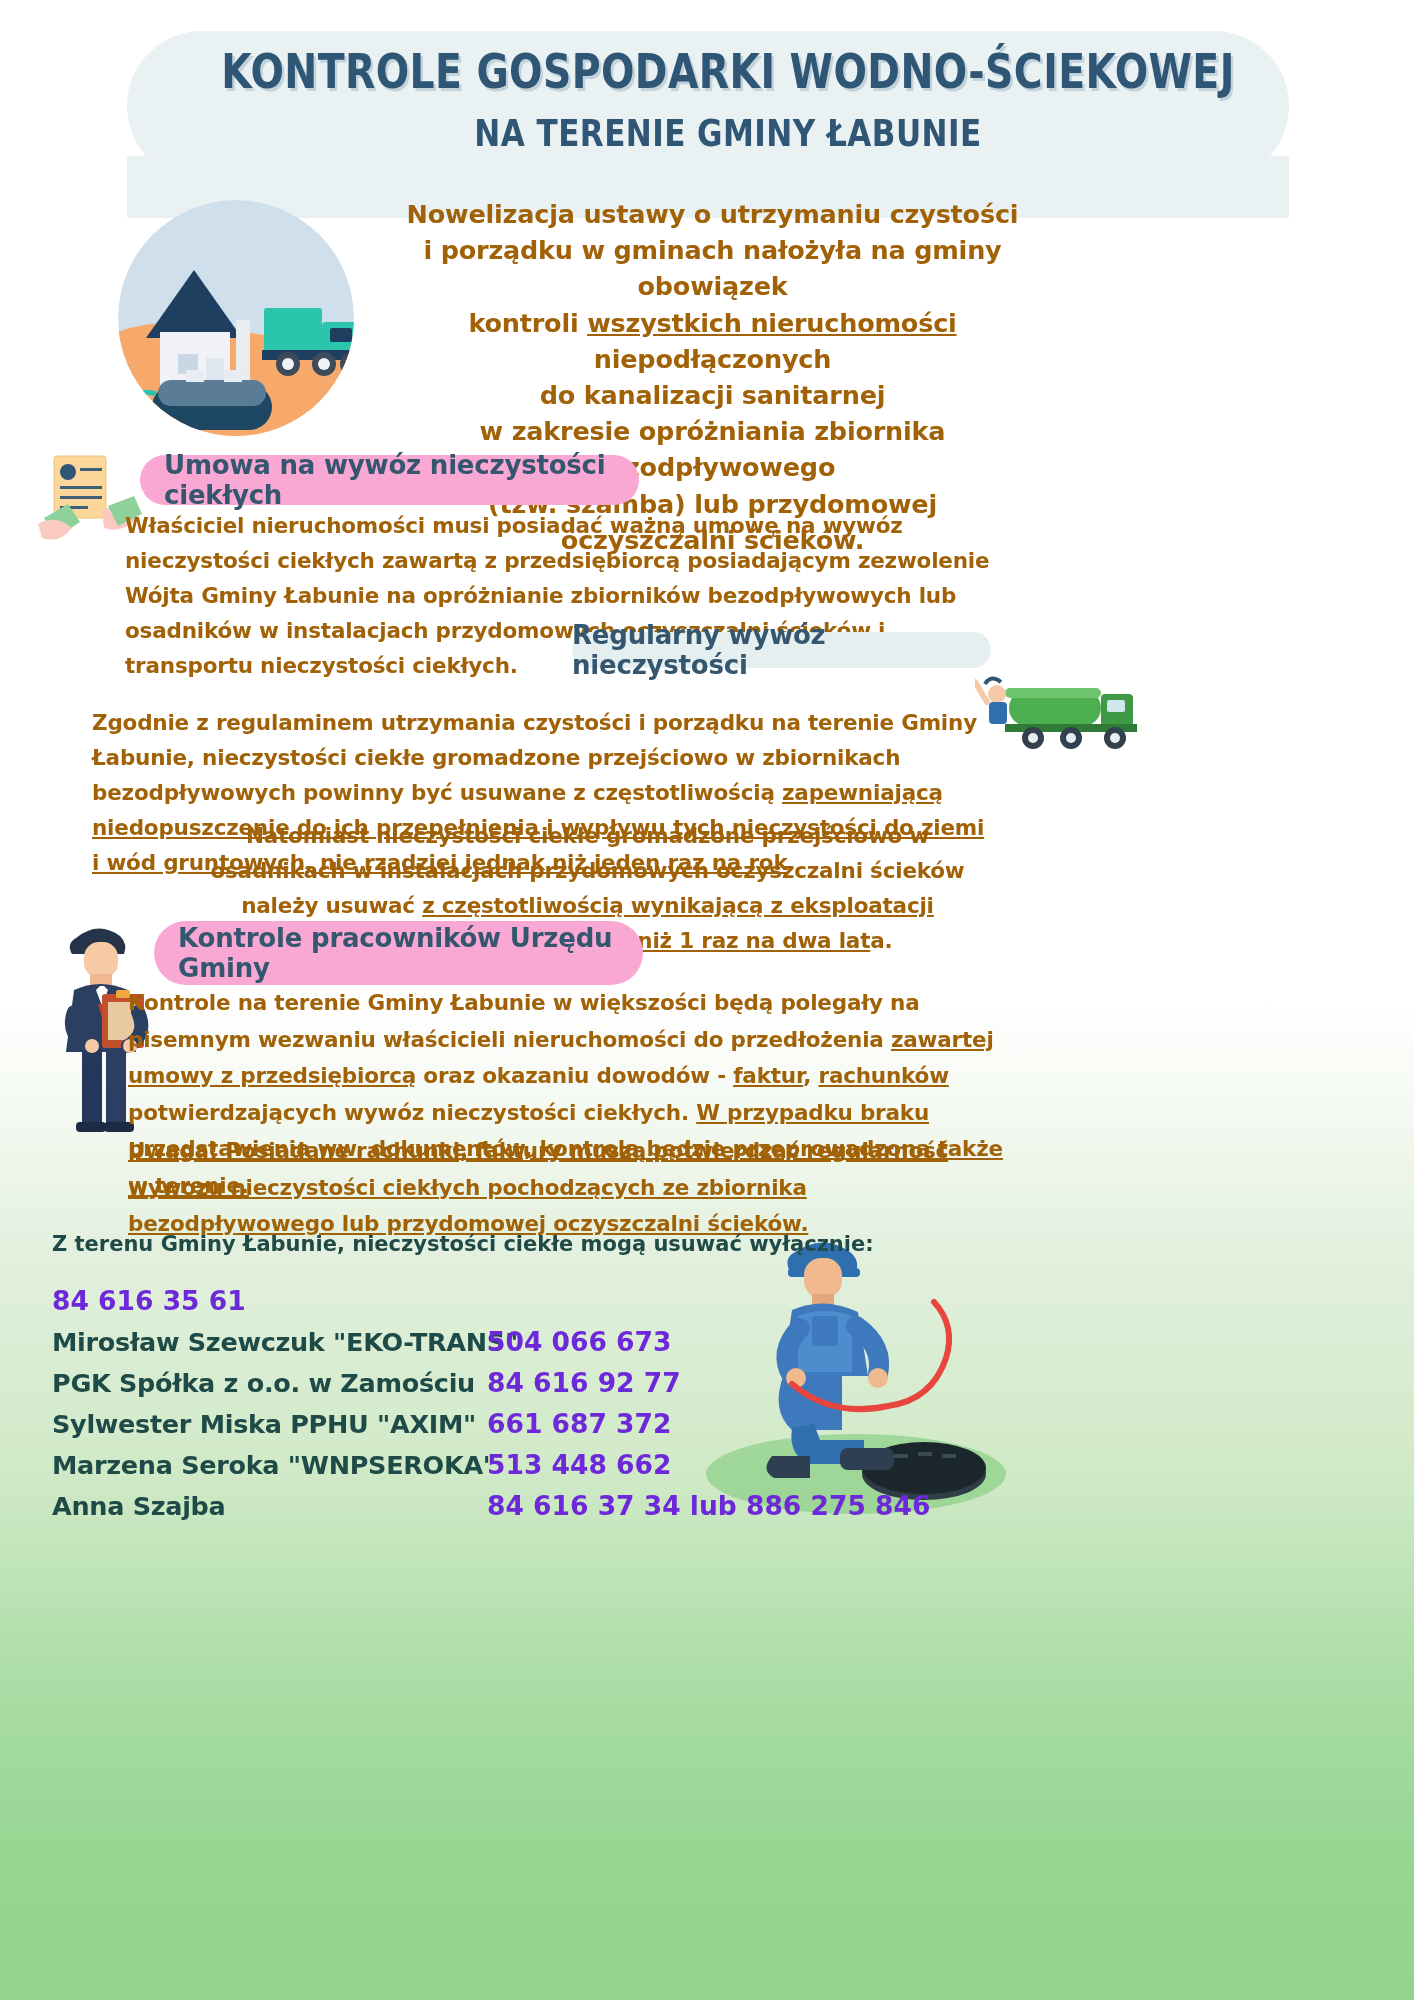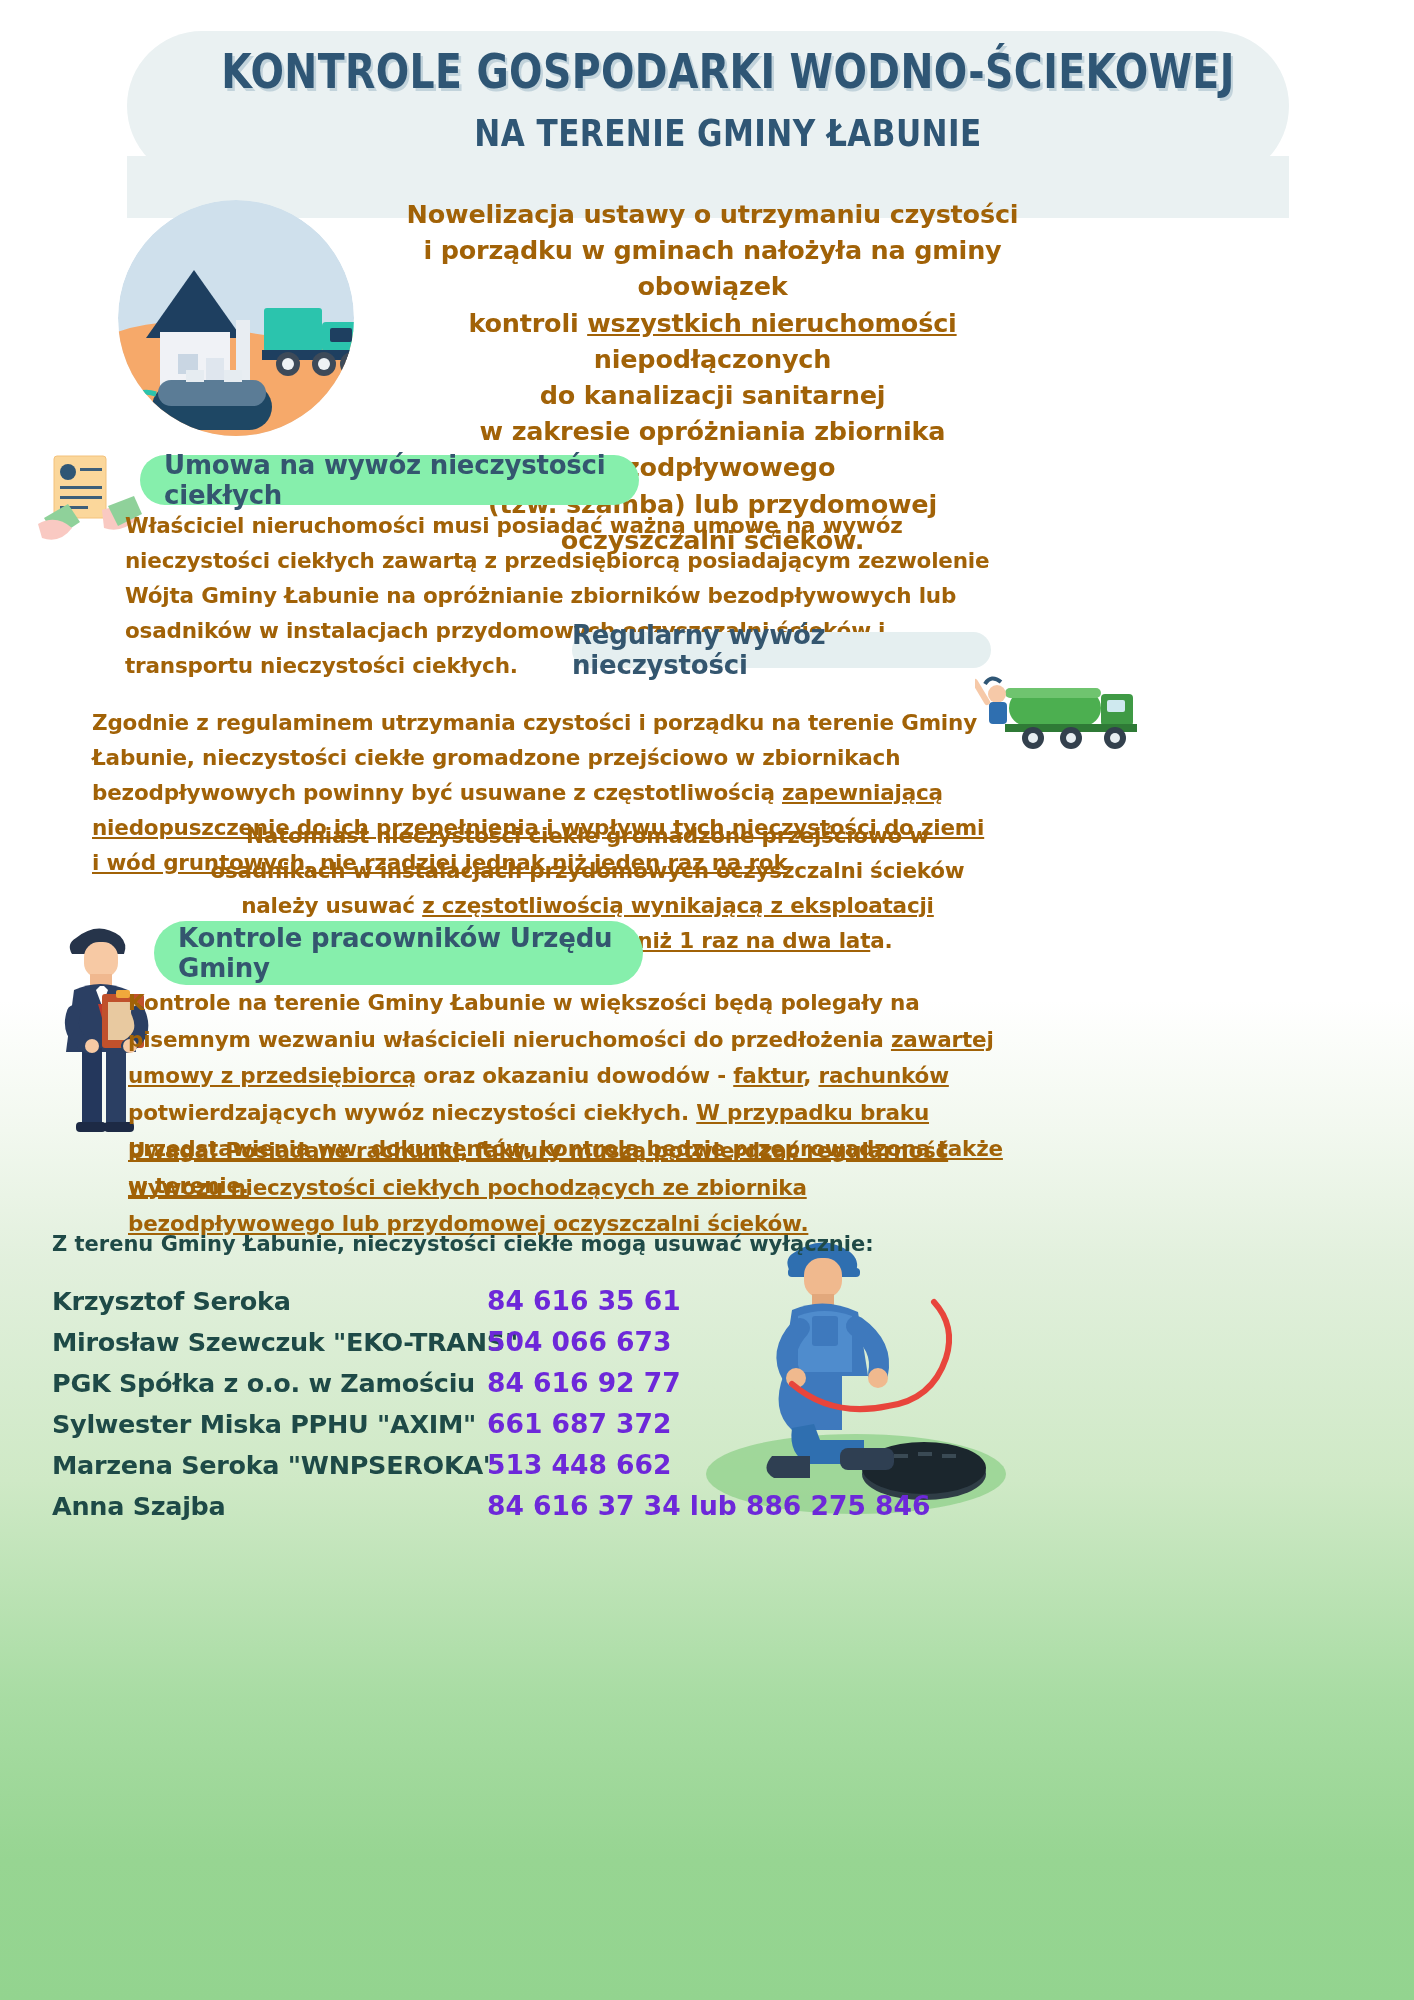--- a/index.html
+++ b/index.html
@@ -114,21 +114,21 @@
     border-radius: 40px;
     z-index: 4;
   }
   .pill-label {
     font-family: "DejaVu Sans", sans-serif;
     font-weight: bold;
     color: #34566f;
     font-size: 26px;
     letter-spacing: -0.2px;
   }
-  .pill-pink { background: #86efac; }
+  .pill-pink { background: #f9a8d4; }
   .pill-blue { background: #e5eff0; }
 
   #pill-1 { left: 140px; top: 455px; width: 475px; height: 50px; padding-left: 24px; }
   #pill-2 { left: 572px; top: 632px; width: 385px; height: 36px; justify-content: flex-end; padding-right: 34px; }
   #pill-3 { left: 154px; top: 921px; width: 465px; height: 64px; padding-left: 24px; justify-content: flex-end; }
 
   
   .sec1-body {
     position: absolute;
     left: 116px;
@@ -395,21 +395,20 @@
     <path d="M112 100 q-22 24 -8 48" stroke="#3e79bd" stroke-width="20" fill="none" stroke-linecap="round"></path>
     <circle cx="108" cy="150" r="10" fill="#f0b98e"></circle>
     <path d="M168 98 q28 20 22 48" stroke="#3e79bd" stroke-width="20" fill="none" stroke-linecap="round"></path>
     <circle cx="190" cy="150" r="10" fill="#f0b98e"></circle>
     <path d="M104 156 q40 34 96 22 q44 -6 58 -48 q10 -32 -12 -56" stroke="#e8453c" stroke-width="6" fill="none" stroke-linecap="round"></path>
   </svg>
 </div>
 
 <div class="contacts">
   <div class="contact-row">
-    <span class="contact-name">Krzysztof Seroka</span>
     <span class="contact-phone">84 616 35 61</span>
   </div>
   <div class="contact-row">
     <span class="contact-name">Mirosław Szewczuk "EKO-TRANS"</span>
     <span class="contact-phone">504 066 673</span>
   </div>
   <div class="contact-row">
     <span class="contact-name">PGK Spółka z o.o. w Zamościu</span>
     <span class="contact-phone">84 616 92 77</span>
   </div>

